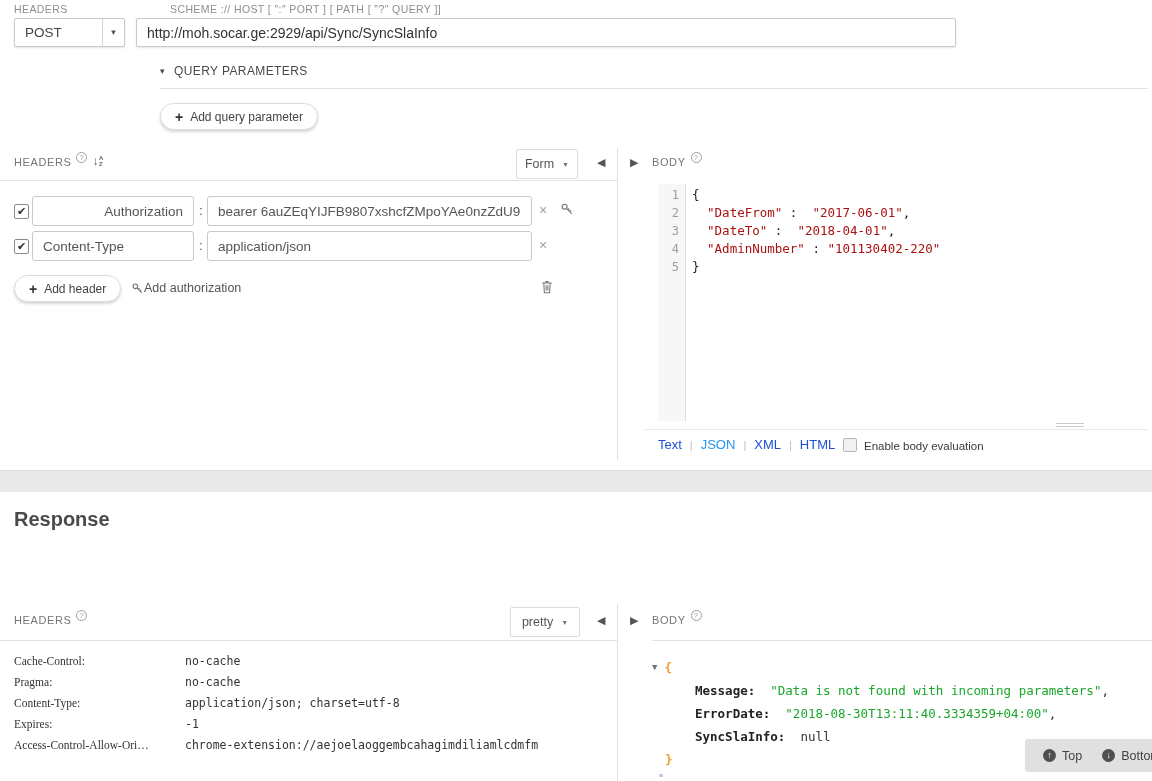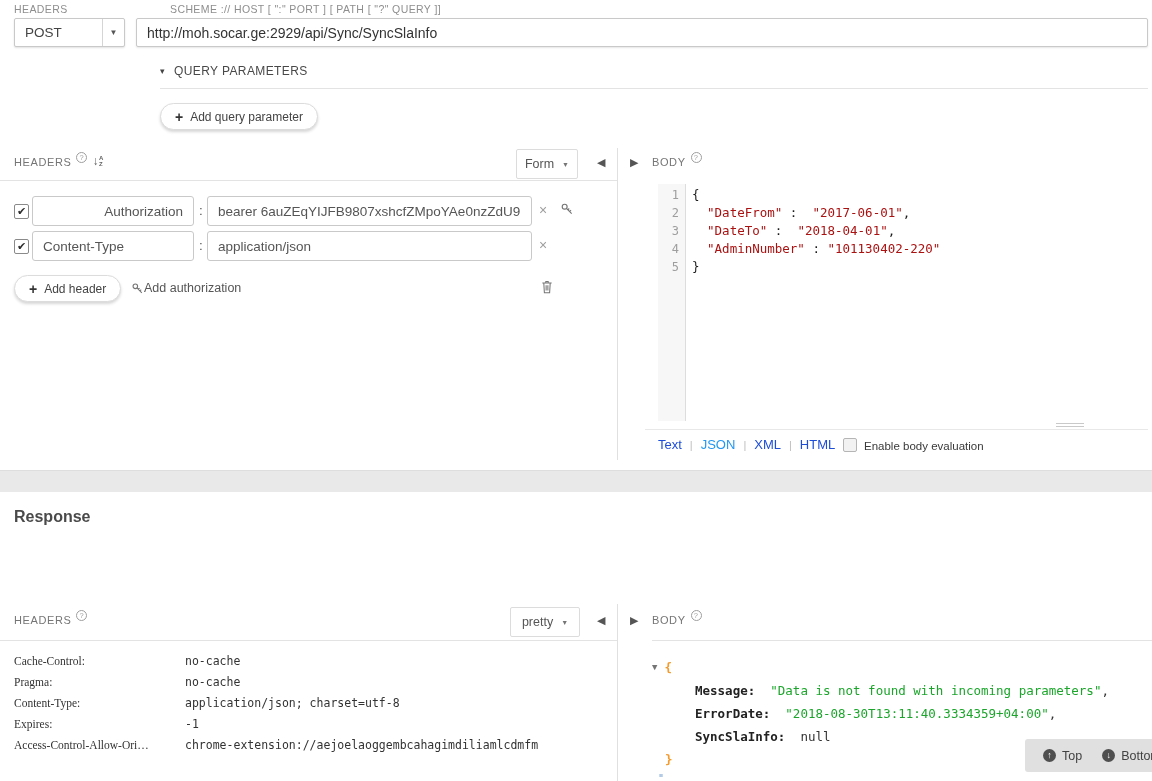--- a/index.html
+++ b/index.html
@@ -59,21 +59,21 @@
   .grip div { height:1px; background:#c9c9c9; margin-top:2px; }
 
   .tabs { display:flex; align-items:center; font-size:13px; }
   .tabs .sep { color:#bdbdbd; margin:0 8px; font-size:11px; }
   .tab { color:#1d4ed8; cursor:pointer; }
   .tab.active { color:#2196f3; }
   .eval-label { font-size:11.5px; color:#3a3a3a; }
 
   .gray-band { background:#e9e9e9; border-top:1px solid #dedede; }
 
-  .response-title { font-size:16px; font-weight:bold; color:#4a4a4a; }
+  .response-title { font-size:20px; font-weight:bold; color:#4a4a4a; }
   .status-banner { background:#f44336; color:#fff; font-family:"DejaVu Sans Mono", monospace; font-weight:bold;
     font-size:17px; letter-spacing:1.5px; line-height:43px; padding-left:14px; }
 
   .rh-list { font-family:"DejaVu Sans Mono", monospace; font-size:11.5px; color:#333; line-height:21px; }
   .rh-row { white-space:nowrap; }
   .rh-name { display:inline-block; width:171px; overflow:hidden; vertical-align:top;font-family:Liberation Serif, serif; }
 
   .jtree { font-family:"DejaVu Sans Mono", monospace; font-size:12.5px; line-height:23px; color:#222; }
   .j-line { white-space:pre; }
   .j-toggle { color:#757575; font-size:9px; vertical-align:2px; margin-right:7px; cursor:pointer; }
@@ -97,21 +97,21 @@
 <div id="app">
 
   <div class="abs small-label" style="left:14px; top:3px;">HEADERS</div>
   <div class="abs small-label" style="left:170px; top:3px;">SCHEME :// HOST [ ":" PORT ] [ PATH [ "?" QUERY ]]</div>
 
   <div class="abs box method-box" style="left:14px; top:18px; width:111px; height:29px;">
     <span class="method-value">POST</span>
     <span class="method-caret">▼</span>
   </div>
 
-  <input class="abs text-input url-input" style="left: 136px; top: 18px; width: 1012px; height: 29px;" value="http://moh.socar.ge:2929/api/Sync/SyncSlaInfo">
+  <input class="abs text-input url-input" style="left: 136px; top: 18px; width: 820px; height: 29px;" value="http://moh.socar.ge:2929/api/Sync/SyncSlaInfo">
 
   <div class="abs" style="left:160px; top:64px; display:flex; align-items:center; gap:9px; font-size:12px; color:#484848; letter-spacing:.4px;">
     <span style="font-size:9px; color:#444;">▾</span>
     <span>QUERY PARAMETERS</span>
   </div>
   <div class="abs hr" style="left:160px; top:88px; width:988px;"></div>
 
   <div class="abs pill" style="left:160px; top:103px;">
     <span class="plus">+</span>
     <span>Add query parameter</span>

